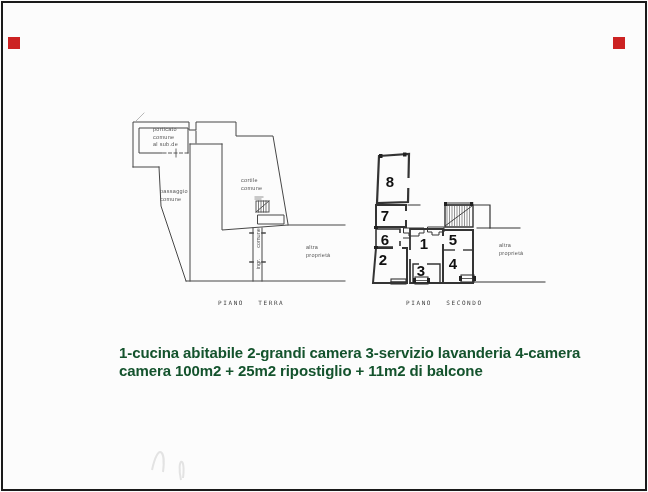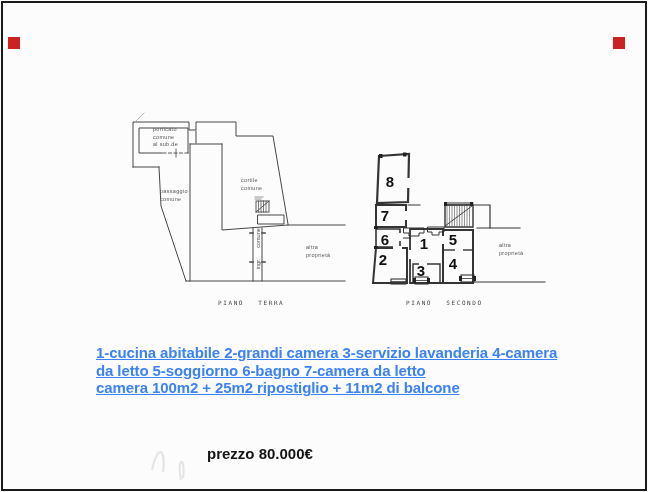--- a/index.html
+++ b/index.html
@@ -13,22 +13,22 @@
   svg.lines{position:absolute;left:0;top:0;}
   
   .plbl{position:absolute;font-size:5.5px;line-height:7.6px;color:#565656;
         white-space:pre-line;letter-spacing:.3px;}
   .vlbl{position:absolute;font-size:5.5px;color:#565656;white-space:nowrap;
         transform:rotate(-90deg);transform-origin:center center;text-align:center;}
   .caption{position:absolute;font-size:6px;letter-spacing:1.6px;word-spacing:9px;
            color:#3f3f3f;font-family:"DejaVu Sans Mono",monospace;}
   .rm{position:absolute;width:12px;text-align:center;font-size:15px;font-weight:bold;
       color:#101010;line-height:16px;}
-  .desc{position:absolute;left:96px;top:344px;width:475px;font-size:15px;font-weight:bold;
-        color:#3b82f6;letter-spacing:-.1px;text-decoration:underline;}
+  .desc{position:absolute;left:119px;top:344px;width:475px;font-size:15px;font-weight:bold;
+        color:#14532d;letter-spacing:-.1px;}
   .desc div{height:17.5px;line-height:17.5px;white-space:nowrap;}
   .price{position:absolute;left:207px;top:445px;font-size:15px;font-weight:bold;color:#141414;}
 </style>
 </head>
 <body>
 
 <div id="screen">
 
   <div class="page-border"></div>
   <div class="corner-marker left"></div>
@@ -159,19 +159,17 @@
   <div class="rm" style="left:447px;top:232px;">5</div>
   <div class="rm" style="left:379px;top:232px;">6</div>
   <div class="rm" style="left:379px;top:208px;">7</div>
   <div class="rm" style="left:384px;top:174px;">8</div>
 
   <span class="caption" style="left:218px;top:299px;">PIANO TERRA</span>
   <span class="caption" style="left:406px;top:299px;">PIANO SECONDO</span>
 
   <div class="desc">
     <div>1-cucina abitabile 2-grandi camera 3-servizio lavanderia 4-camera</div>
-    <div>da letto 5-soggiorno 6-bagno 7-camera da letto</div>
     <div>camera 100m2 + 25m2 ripostiglio + 11m2 di balcone</div>
   </div>
 
-  <div class="price">prezzo 80.000€</div>
 
 </div>
 
 </body></html>

